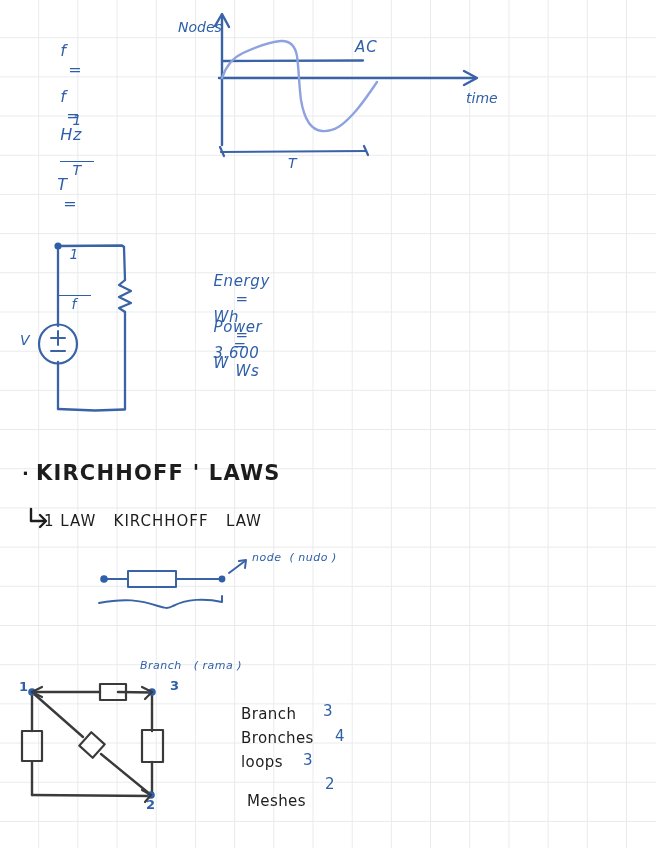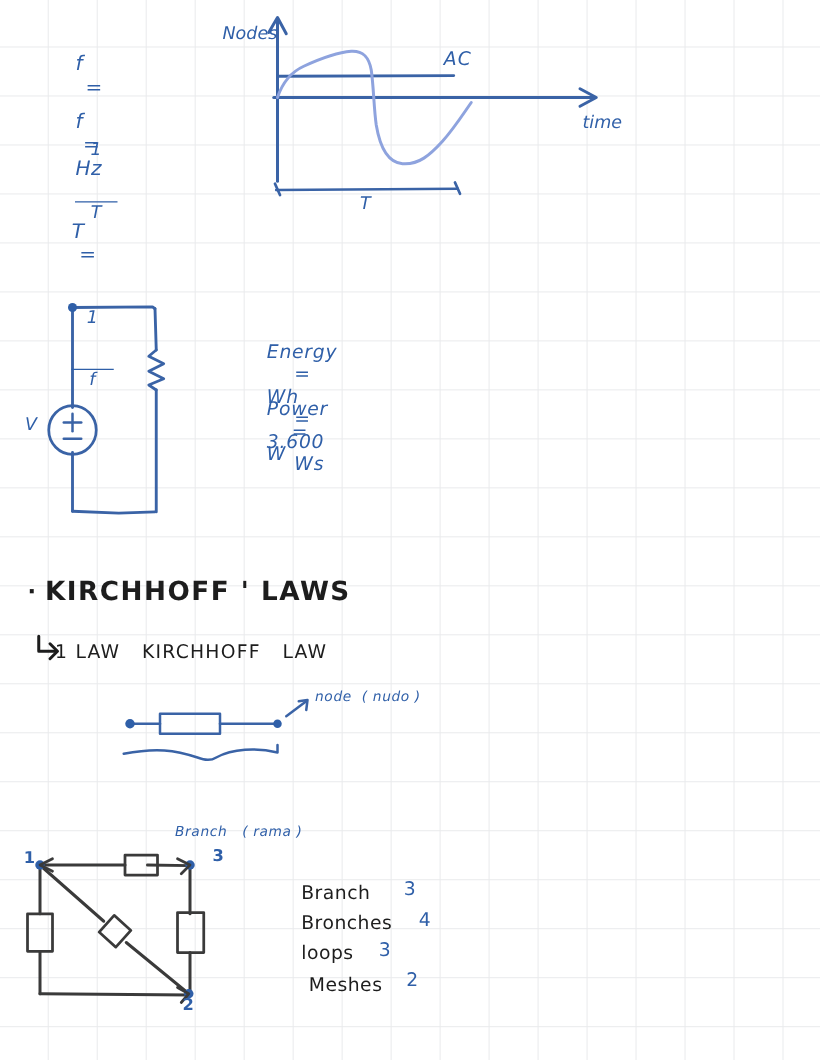--- a/index.html
+++ b/index.html
@@ -193,18 +193,18 @@
     </div>
     <div class="count-row" style="position:relative;height:24px;">
       <span class="hw blk t-count" style="left:0;top:0;text-align:right;">Bronches</span>
       <span class="hw blue t-num" style="left:94px;top:-2px;">4</span>
     </div>
     <div class="count-row" style="position:relative;height:24px;">
       <span class="hw blk t-count" style="left:0;top:0;">loops</span>
       <span class="hw blue t-num" style="left:62px;top:-2px;">3</span>
     </div>
     <div class="count-row" style="position:relative;height:24px;">
-      <span class="hw blk t-count" style="left:6px;top:2px;">Meshes</span>
+      <span class="hw blk t-count" style="left:6px;top:15px;">Meshes</span>
       <span class="hw blue t-num" style="left:84px;top:-2px;">2</span>
     </div>
   </div>
 
 </div>
 
 </body></html>

